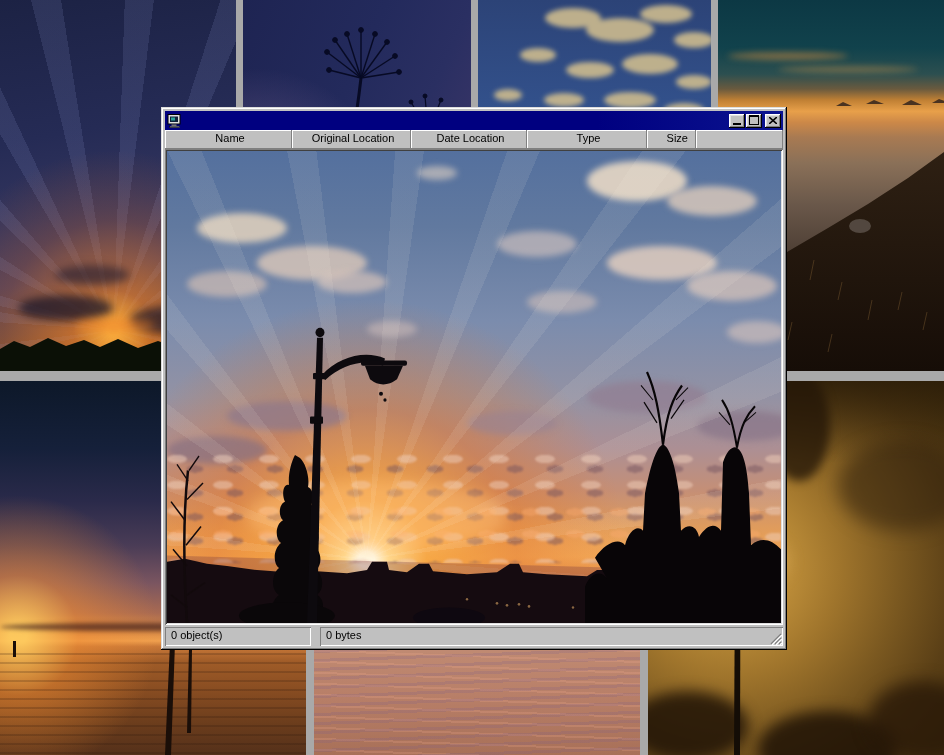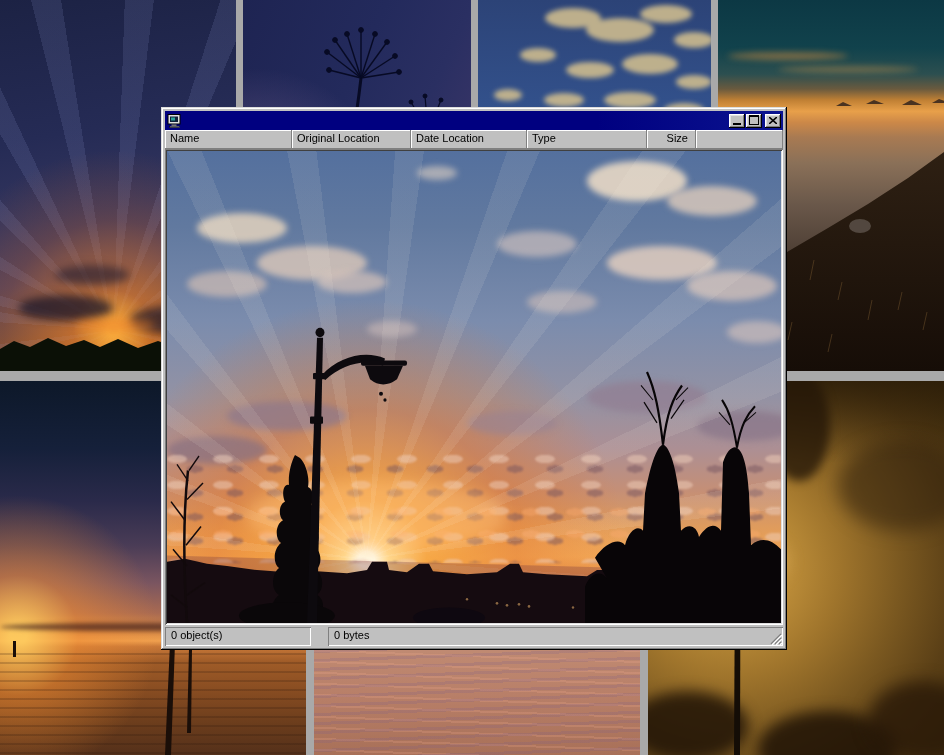--- a/index.html
+++ b/index.html
@@ -59,26 +59,26 @@
     box-shadow: inset -1px -1px #000, inset 1px 1px #fff, inset -2px -2px #808080, inset 2px 2px #dfdfdf;
     display:flex;align-items:center;justify-content:center;}
   .tb-btn.close{margin-left:3px;}
   .g-min{width:8px;height:2px;background:#000;margin-top:7px;}
   .g-max{width:8px;height:7px;border:1px solid #000;border-top-width:2px;margin-bottom:1px;}
   #menubar{height:19px;flex:0 0 19px;display:flex;align-items:center;padding-left:2px;background:#c0c0c0;}
   .menu-item{display:inline-block;font-size:11px;color:#000;padding:2px 7px;}
   .menu-item::first-letter{text-decoration:underline;}
   #headerrow{height:19px;flex:0 0 19px;display:flex;background:#c0c0c0;}
   .hcol{box-sizing:border-box;font-size:11px;color:#000;padding:2px 2px 0 5px;background:#c0c0c0;
-    box-shadow: inset -1px -1px #808080, inset 1px 1px #fff;white-space:nowrap;overflow:hidden;}
+    box-shadow: inset -1px -1px #808080, inset 1px 1px #fff;white-space:nowrap;overflow:hidden;text-align:center;}
   .hcol.right{text-align:right;padding-right:8px;}
   #content{flex:1;position:relative;overflow:hidden;
     box-shadow: inset 1px 1px #808080, inset -1px -1px #fff, inset 2px 2px #404040, inset -2px -2px #dfdfdf;
     padding:2px;box-sizing:border-box;background:#000;}
-  #statusbar{height:19px;flex:0 0 19px;display:flex;margin-top:2px;gap:17px;}
+  #statusbar{height:19px;flex:0 0 19px;display:flex;margin-top:2px;gap:9px;}
   .spanel{box-shadow: inset 1px 1px #808080, inset -1px -1px #fff;font-size:11px;color:#000;
     padding:2px 0 0 6px;box-sizing:border-box;position:relative;}
   #spanel1{width:146px;flex:0 0 146px;}
   #spanel2{flex:1;}
   #grip{position:absolute;right:1px;bottom:1px;width:13px;height:13px;}
 
   
   #photo{position:absolute;left:2px;top:2px;right:2px;bottom:2px;overflow:hidden;
     background:
       radial-gradient(circle at 32.5% 86.5%, #fff8e2 0 8px, #ffd98e 22px, rgba(246,166,66,.9) 60px, rgba(226,120,45,.5) 150px, rgba(200,90,40,0) 260px),

